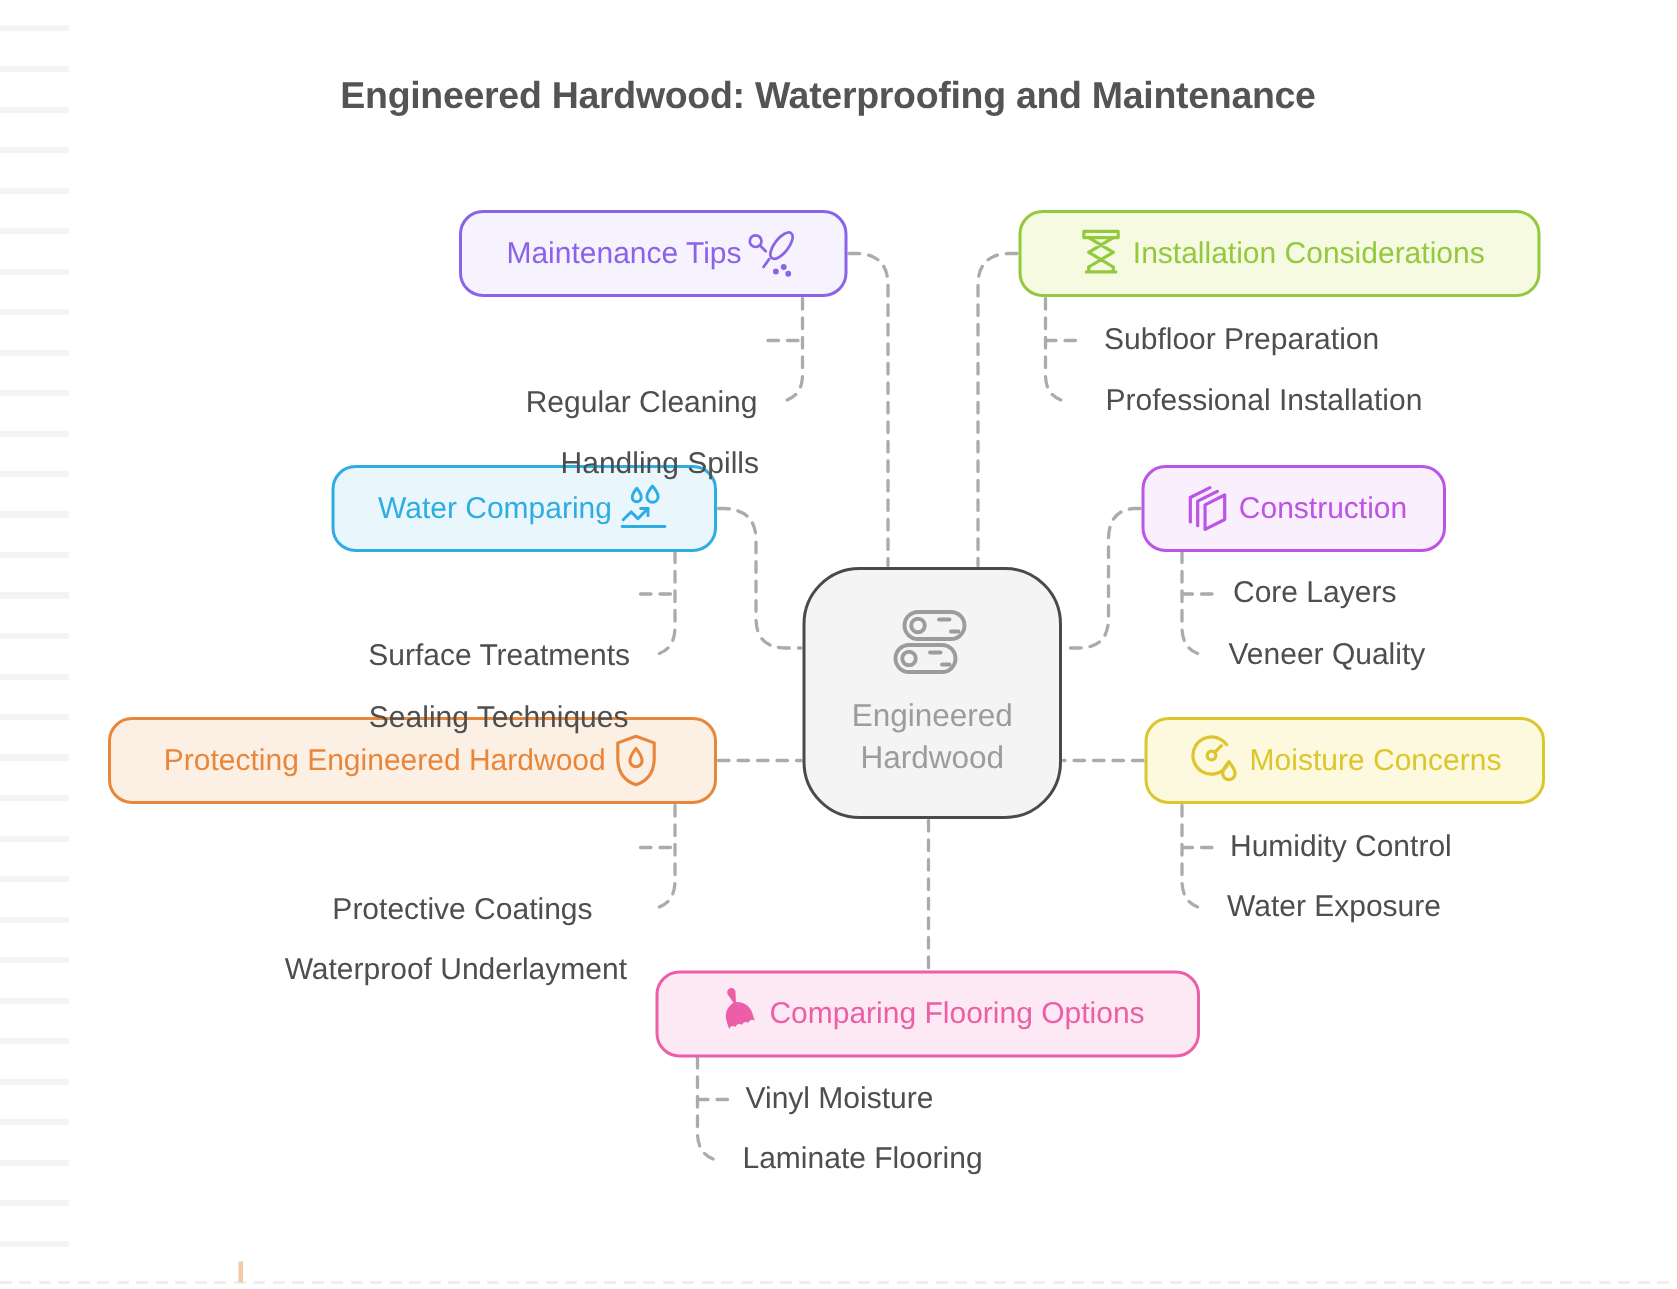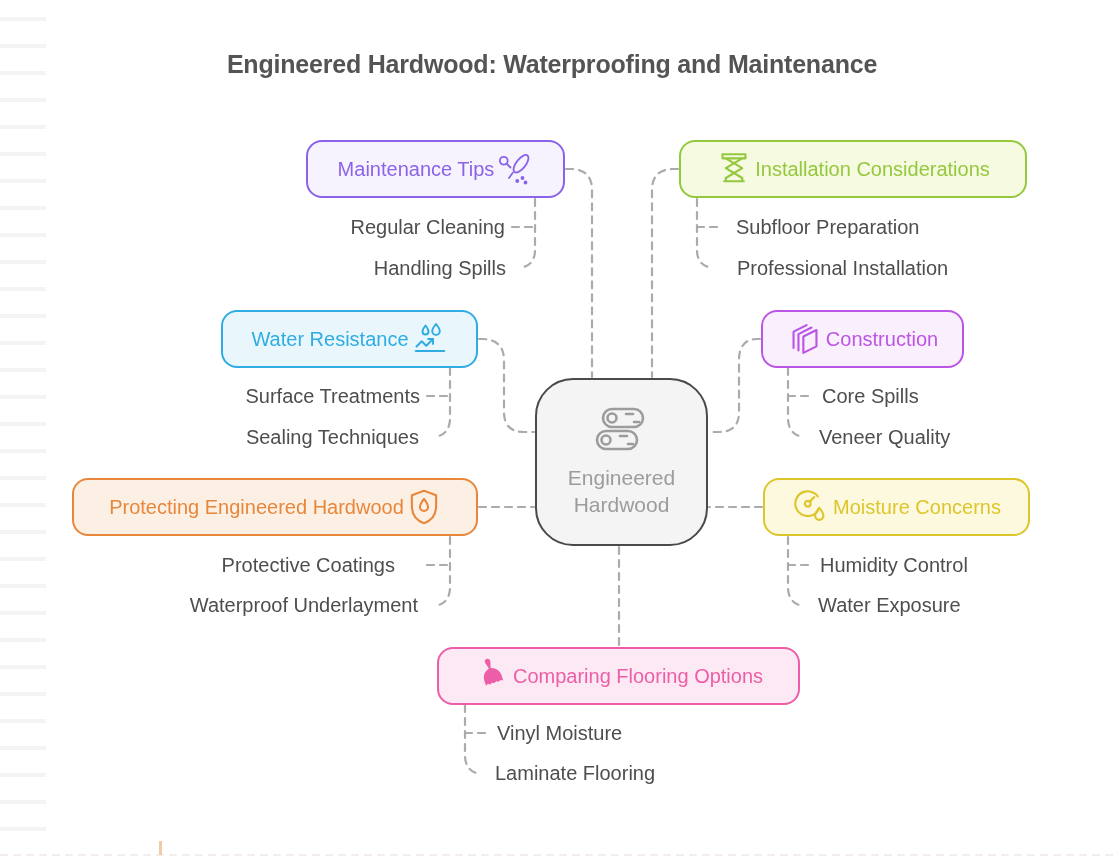--- a/index.html
+++ b/index.html
@@ -28,21 +28,21 @@
   .node svg{display:block;}
 
   .center-node{position:absolute;left:535px;top:378px;width:173px;height:168px;
     box-sizing:border-box;border:2.5px solid #4a4a4a;background:#f4f4f4;border-radius:38px;
     display:flex;flex-direction:column;align-items:center;justify-content:center;gap:8px;
     color:#9c9c9c;}
   .center-node .center-label{width:140px;text-align:center;font-size:21px;line-height:1.3;}
 
   .child{position:absolute;font-size:20px;color:#4e4e4e;white-space:nowrap;
     transform:translateY(-50%);}
-  .child.r{text-align:right;}
+  .child.r{text-align:right;margin-top:42px;}
 </style>
 </head>
 <body>
 
 <div class="stage">
 
   <div class="ruled-strip"></div>
   <div class="bottom-dotted"></div>
   <div class="bottom-tick"></div>
 
@@ -85,21 +85,21 @@
       <svg width="36" height="36" viewBox="0 0 44 44" stroke="currentColor" fill="none" stroke-width="2.6" stroke-linecap="round" stroke-linejoin="round">
         <path d="M8,4 h28 v5 h-28 z"></path>
         <path d="M12,9 L32,21 M32,9 L12,21 M12,21 L32,33 M32,21 L12,33"></path>
         <path d="M12,33 v4 M32,33 v4 M10,37 h24"></path>
       </svg>
     </span>
     <span>Installation Considerations</span>
   </div>
 
   <div class="node" style="left: 221px; top: 310px; width: 257px; --c: #2fade3; --fill: #e9f7fd;">
-    <span>Water Resistance</span>
+    <span>Water Comparing</span>
     <span class="icon">
       <svg width="36" height="32" viewBox="0 0 48 42" stroke="currentColor" fill="none" stroke-width="2.6" stroke-linecap="round" stroke-linejoin="round">
         <path d="M18,3 q4,5 4,8 a4,4 0 1 1 -8,0 q0,-3 4,-8 z"></path>
         <path d="M32,1 q5,6 5,9.5 a5,5 0 1 1 -10,0 q0,-3.5 5,-9.5 z"></path>
         <path d="M6,31 L13,24 L19,30 L28,21"></path>
         <path d="M21.5,21 H28 V27.5"></path>
         <path d="M5,37 H43"></path>
       </svg>
     </span>
   </div>
@@ -162,21 +162,21 @@
 
   <div class="child r" style="right:613px;top:227px;">Regular Cleaning</div>
   <div class="child r" style="right:612px;top:268px;">Handling Spills</div>
 
   <div class="child" style="left:736px;top:227px;">Subfloor Preparation</div>
   <div class="child" style="left:737px;top:268px;">Professional Installation</div>
 
   <div class="child r" style="right:698px;top:396px;">Surface Treatments</div>
   <div class="child r" style="right:699px;top:437px;">Sealing Techniques</div>
 
-  <div class="child" style="left:822px;top:396px;">Core Spills</div>
+  <div class="child" style="left:822px;top:396px;">Core Layers</div>
   <div class="child" style="left:819px;top:437px;">Veneer Quality</div>
 
   <div class="child r" style="right:723px;top:565px;">Protective Coatings</div>
   <div class="child r" style="right:700px;top:605px;">Waterproof Underlayment</div>
 
   <div class="child" style="left:820px;top:565px;">Humidity Control</div>
   <div class="child" style="left:818px;top:605px;">Water Exposure</div>
 
   <div class="child" style="left:497px;top:733px;">Vinyl Moisture</div>
   <div class="child" style="left:495px;top:773px;">Laminate Flooring</div>

